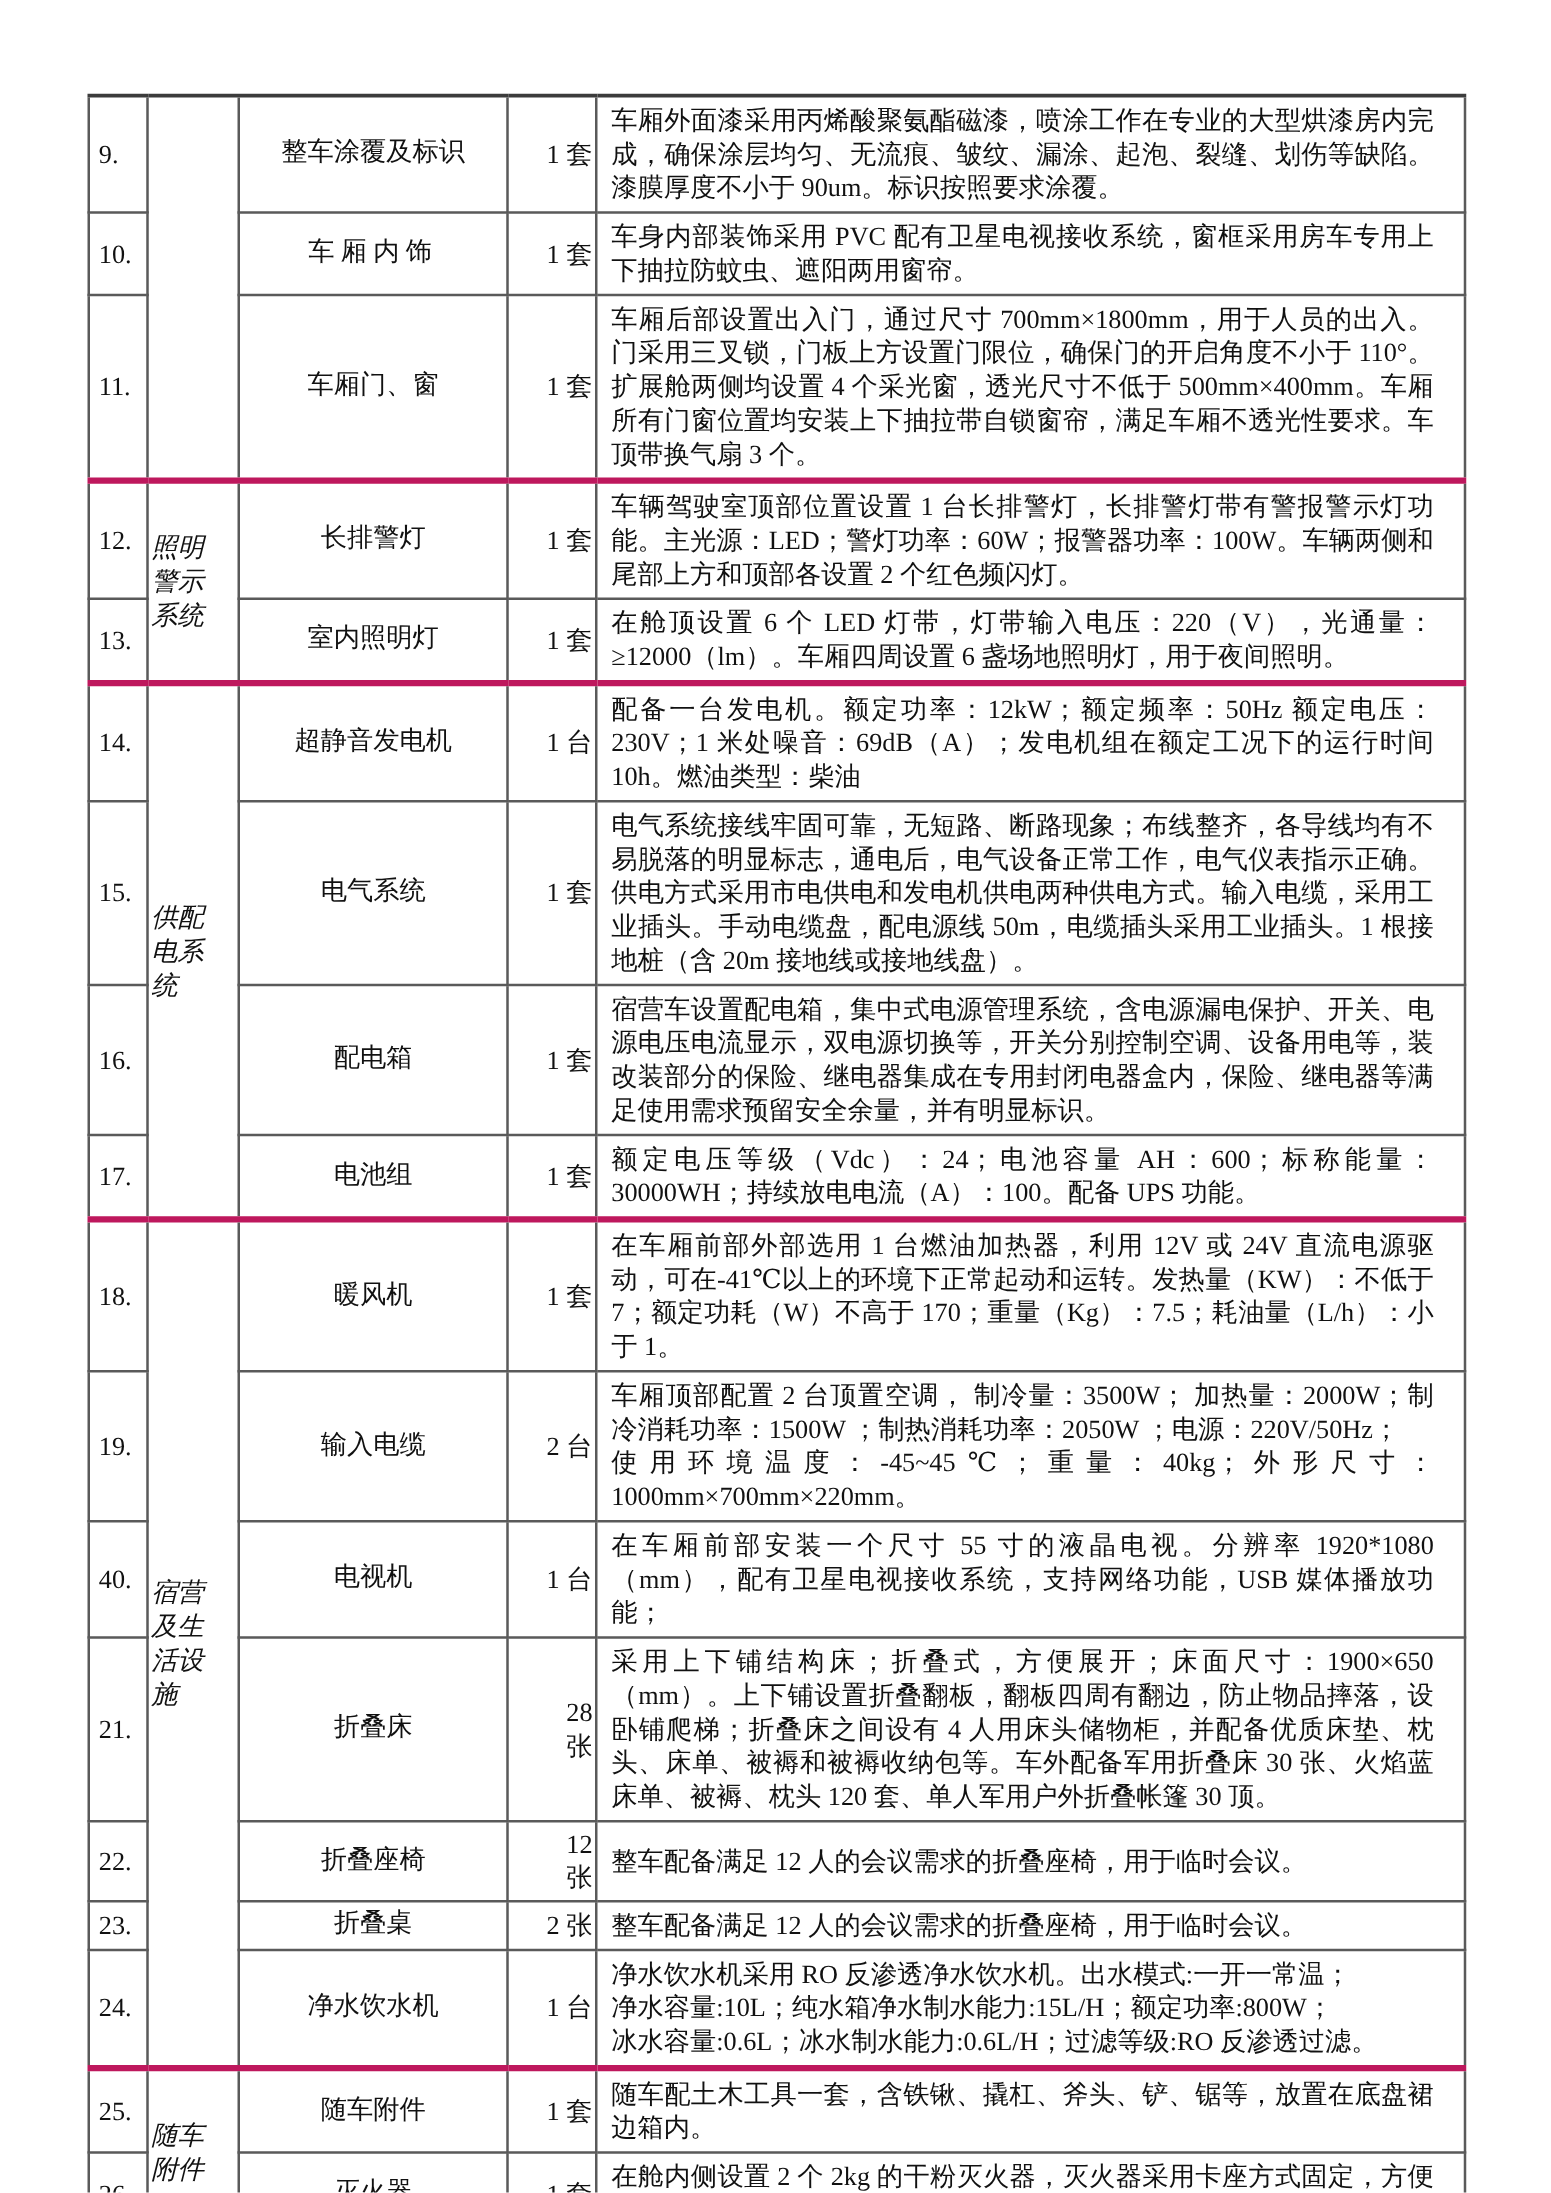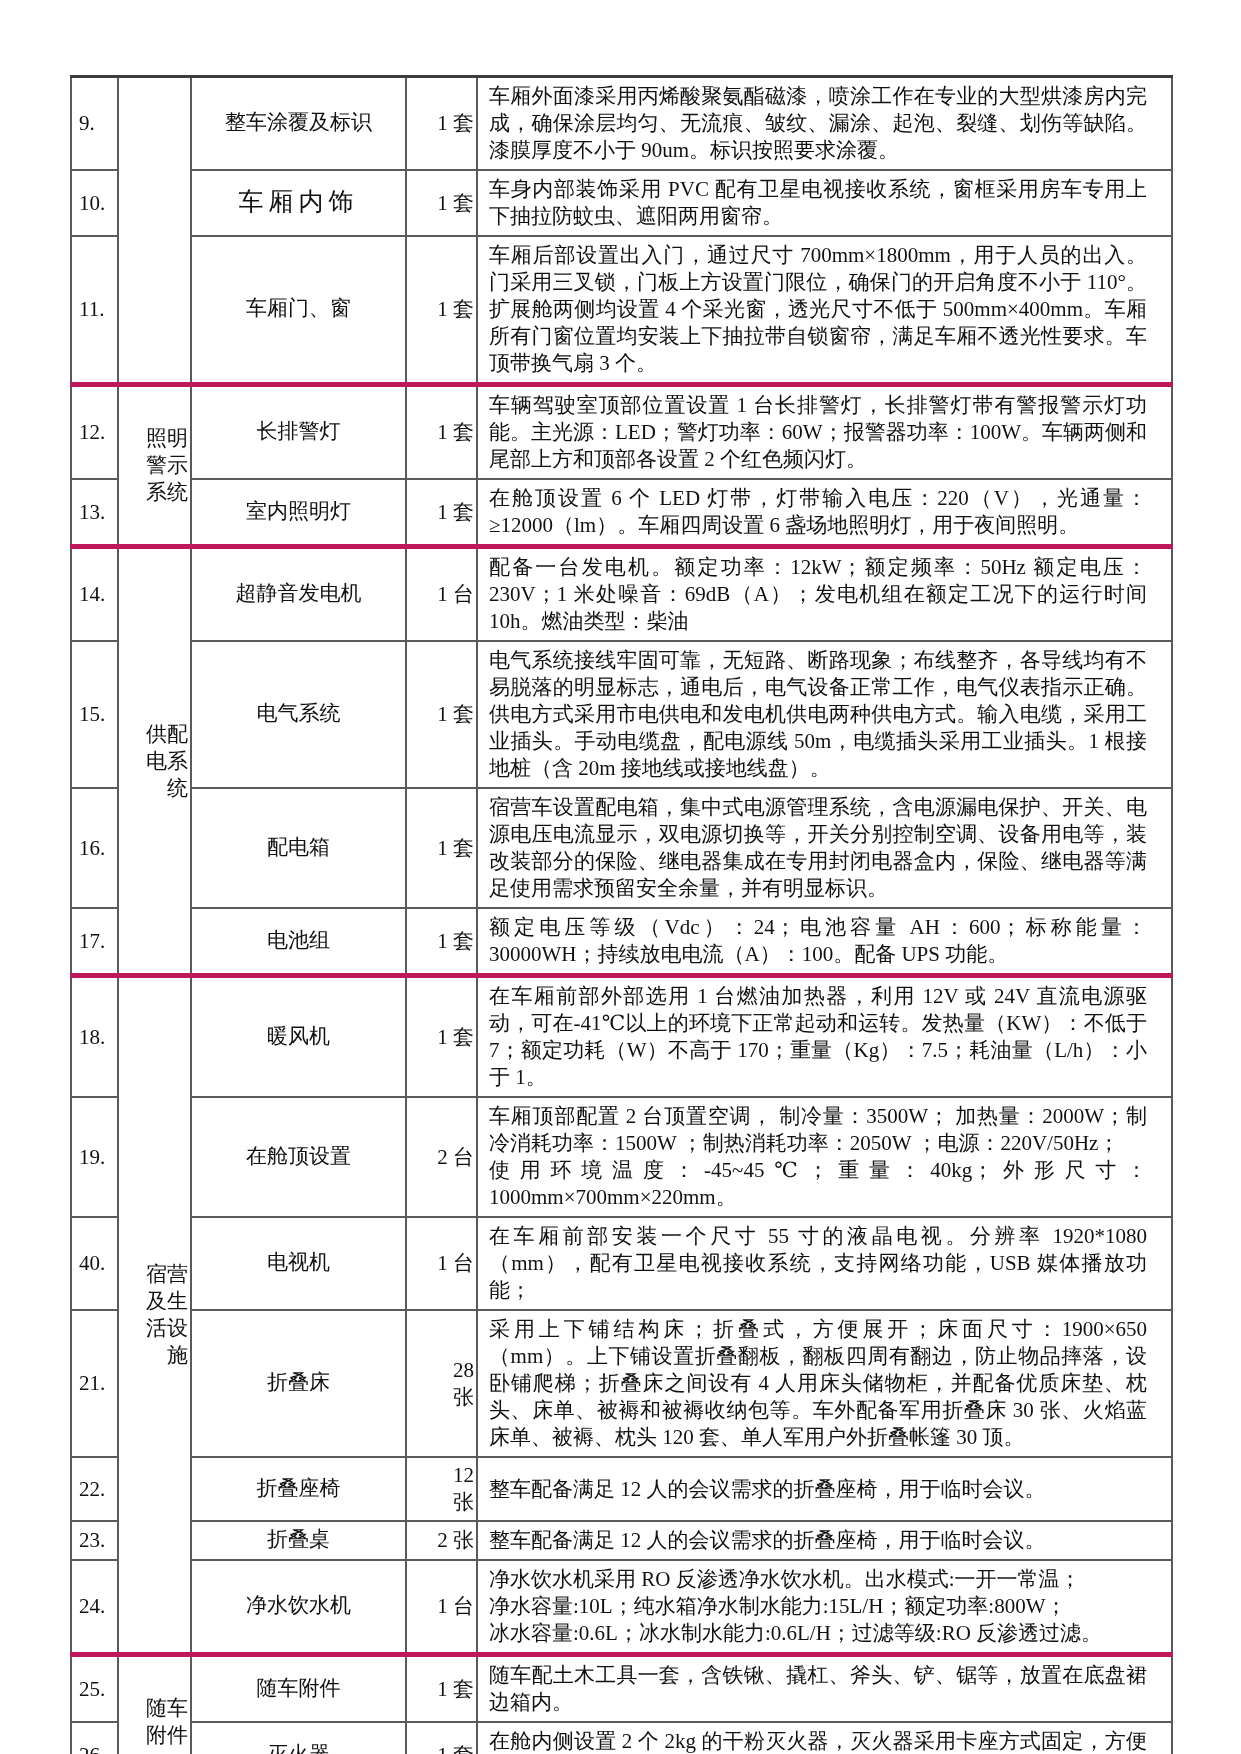--- a/index.html
+++ b/index.html
@@ -40,32 +40,33 @@
     border-top: 5px solid #be185d;
   }
   table.spec tr:first-child td { border-top: 3px solid #3c3c3c; }
   table.spec tr:last-child td { border-bottom: 3px solid #3c3c3c; }
 
   td.c-no {
     text-align: left;
     padding: 4px 2px 4px 7px;
   }
   td.c-cat {
-    text-align: right;
+    text-align: left;
     padding: 4px 2px;
     white-space: pre-line;
     line-height: 34px;
+    font-style: italic;
   }
   td.c-item {
     text-align: center;
     padding: 4px 6px;
     font-family: Liberation Mono, monospace;
   }
   td.c-item.large {
-    font-size: 25px;
+    font-size: 21px;
     letter-spacing: 5px;
     text-align: center;
   }
   td.c-qty {
     text-align: right;
     padding: 4px 2px;
     white-space: pre-line;
   }
   td.c-desc {
     text-align: justify;
@@ -154,21 +155,21 @@
           <td class="c-cat" rowspan="7">宿营
 及生
 活设
 施</td>
           <td class="c-item">暖风机</td>
           <td class="c-qty">1 套</td>
           <td class="c-desc">在车厢前部外部选用 1 台燃油加热器，利用 12V 或 24V 直流电源驱动，可在-41℃以上的环境下正常起动和运转。发热量（KW）：不低于 7；额定功耗（W）不高于 170；重量（Kg）：7.5；耗油量（L/h）：小于 1。</td>
         </tr>
         <tr>
           <td class="c-no">19.</td>
-          <td class="c-item">在舱顶设置</td>
+          <td class="c-item">输入电缆</td>
           <td class="c-qty">2 台</td>
           <td class="c-desc">车厢顶部配置 2 台顶置空调， 制冷量：3500W； 加热量：2000W；制冷消耗功率：1500W ；制热消耗功率：2050W ；电源：220V/50Hz；
 使用环境温度：-45~45℃；重量：40kg；外形尺寸：1000mm×700mm×220mm。</td>
         </tr>
         <tr>
           <td class="c-no">40.</td>
           <td class="c-item">电视机</td>
           <td class="c-qty">1 台</td>
           <td class="c-desc">在车厢前部安装一个尺寸 55 寸的液晶电视。分辨率 1920*1080（mm），配有卫星电视接收系统，支持网络功能，USB 媒体播放功能；</td>
         </tr>

